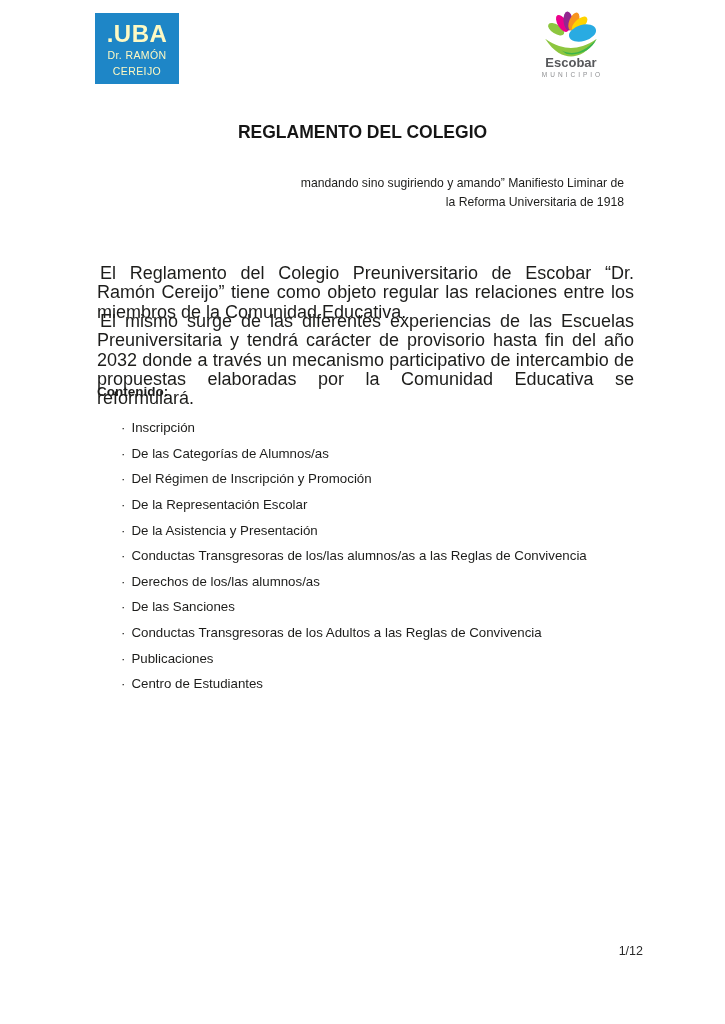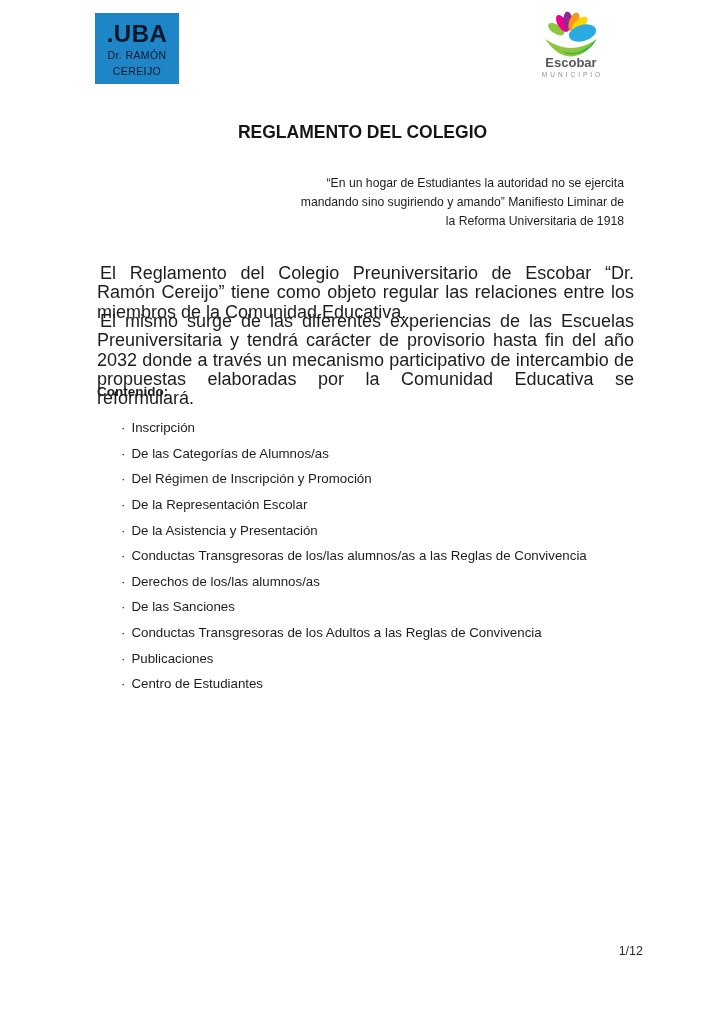--- a/index.html
+++ b/index.html
@@ -12,21 +12,21 @@
     color:#1d1d1b;
     overflow:hidden;
     margin:0 auto;
   }
 
   
   .uba-logo {
     position:absolute; left:95px; top:13px;
     width:84px; height:71px;
     background:#1E86C7;
-    color:#0f172a; text-align:center;
+    color:#fef9c3; text-align:center;
   }
   .uba-brand { font-size:24px; font-weight:bold; line-height:1; margin-top:9px; letter-spacing:0.5px; }
   .uba-name  { font-size:10.5px; font-weight:normal; line-height:1.1; margin-top:4px; letter-spacing:0.4px; }
 
   
   .escobar-logo { position:absolute; left:529px; top:11px; width:84px; text-align:center; }
   .escobar-flower svg { width:58px; height:46px; display:block; margin:0 auto; }
   .escobar-wordmark { font-size:13px; font-weight:bold; color:#57585B; line-height:1; margin-top:-1px; }
   .escobar-subtitle { font-size:6.5px; letter-spacing:3px; color:#8E8F92; margin-top:2px; padding-left:3px; }
 
@@ -91,21 +91,20 @@
         <path d="M20,41 C30,46.5 42,45 56.5,29.5 C51,41.5 37,47.5 25,44.5 Z" fill="#3AB54A"></path>
       </svg>
     </div>
     <div class="escobar-wordmark">Escobar</div>
     <div class="escobar-subtitle">MUNICIPIO</div>
   </div>
 
   <h1 class="doc-title">REGLAMENTO DEL COLEGIO</h1>
 
   <div class="quote">
-    <div>“En un hogar de Estudiantes la autoridad no se ejercita</div>
     <div>mandando sino sugiriendo y amando” Manifiesto Liminar de</div>
     <div>la Reforma Universitaria de 1918</div>
   </div>
 
   <p class="para para-1">El Reglamento del Colegio Preuniversitario de Escobar “Dr. Ramón Cereijo” tiene como objeto regular las relaciones entre los miembros de la Comunidad Educativa.</p>
   <p class="para para-2">El mismo surge de las diferentes experiencias de las Escuelas Preuniversitaria y tendrá carácter de provisorio hasta fin del año 2032 donde a través un mecanismo participativo de intercambio de propuestas elaboradas por la Comunidad Educativa se reformulará.</p>
 
   <h2 class="contents-heading">Contenido:</h2>
 
   <ul class="contents-list">

